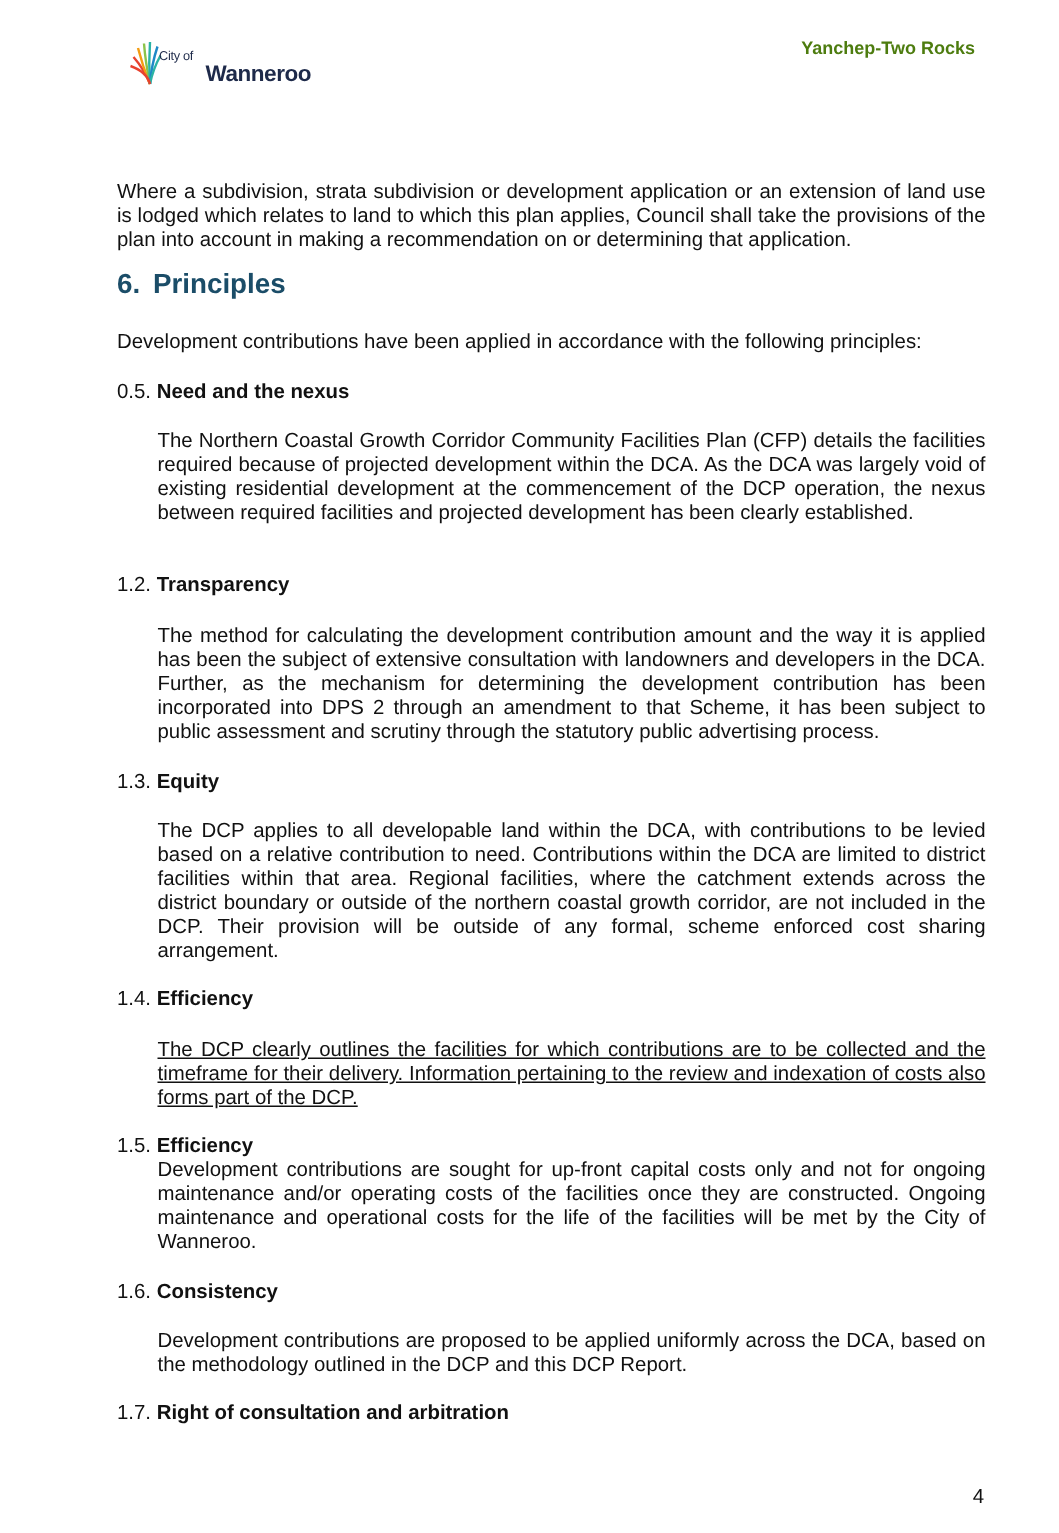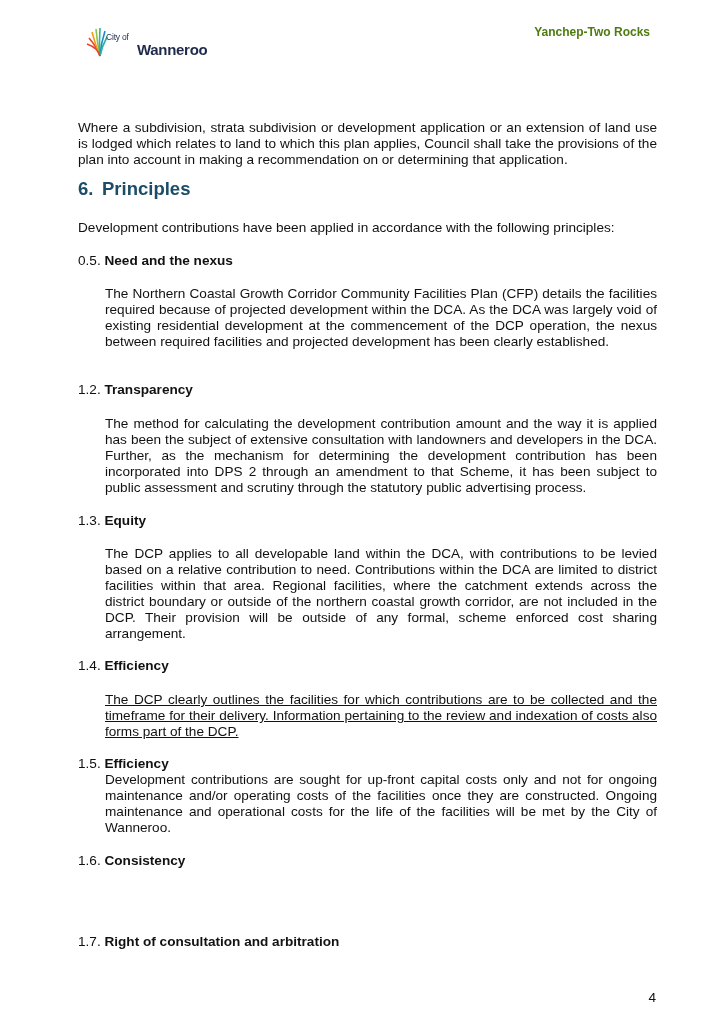--- a/index.html
+++ b/index.html
@@ -146,20 +146,21 @@
   <div class="sub" style="top:756px;">
     <span class="n">1.5.</span>
     <span class="t">Efficiency</span>
   </div>
   <div class="para indent" style="top:772px;">Development contributions are sought for up-front capital costs only and not for ongoing maintenance and/or operating costs of the facilities once they are constructed.  Ongoing maintenance and operational costs for the life of the facilities will be met by the City of Wanneroo.</div>
 
   <div class="sub" style="top:853px;text-align:right;">
     <span class="n">1.6.</span>
     <span class="t">Consistency</span>
   </div>
+  <div class="para indent" style="top:886px;">Development contributions are proposed to be applied uniformly across the DCA, based on the methodology outlined in the DCP and this DCP Report.</div>
 
   <div class="sub" style="top:934px;">
     <span class="n">1.7.</span>
     <span class="t">Right of consultation and arbitration</span>
   </div>
 
   <div class="page-num">4</div>
 </div>
 
 </body></html>

